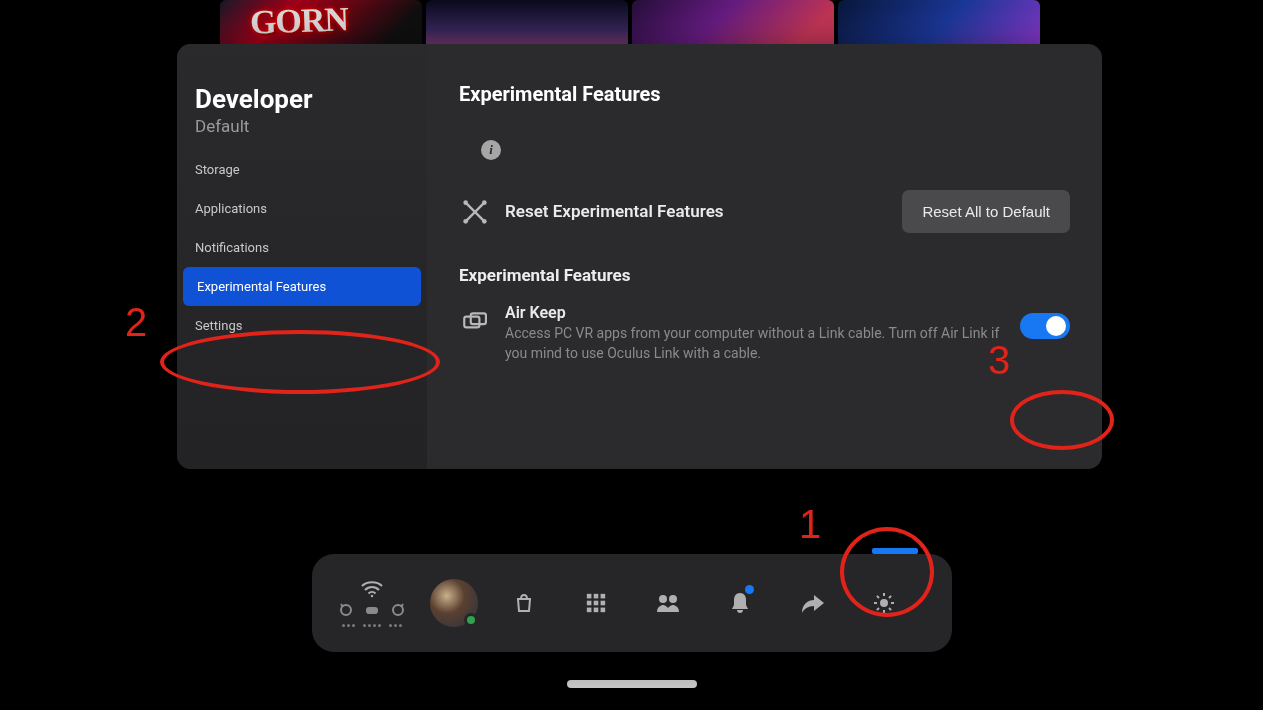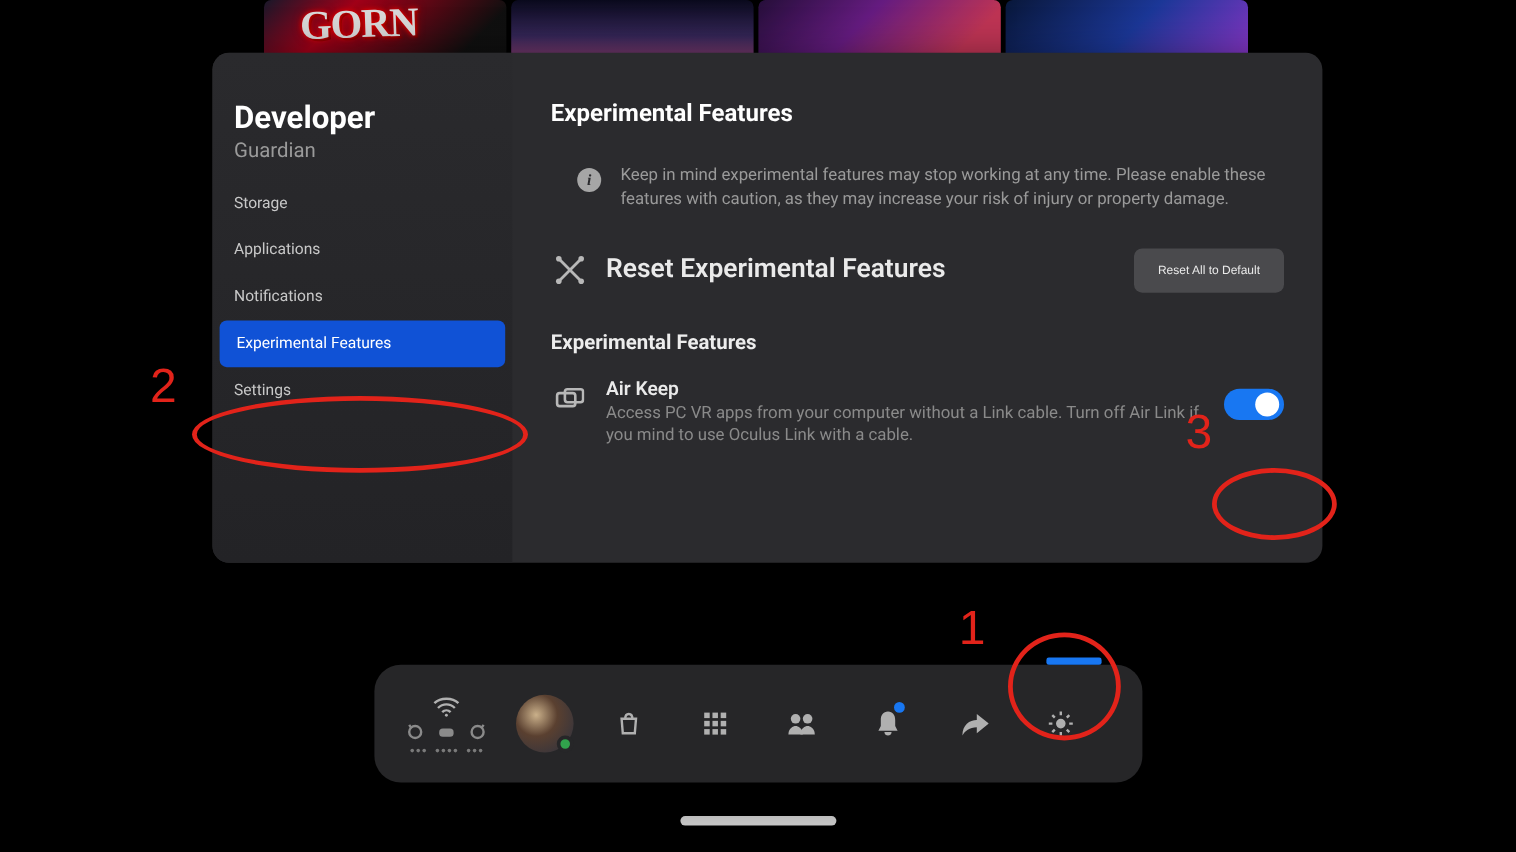--- a/index.html
+++ b/index.html
@@ -122,29 +122,29 @@
   .reset-row {
     display:flex; align-items:center; gap:16px;
     padding: 0 0 26px 0;
   }
   .reset-icon {
     width: 28px; height: 28px; flex-shrink:0;
     display:flex; align-items:center; justify-content:center;
     margin-left: 2px;
   }
   .reset-titles { flex: 1; }
-  .row-title { font-size: 22px; color:#eaeaea; font-weight:600; margin-bottom:2px; }
+  .row-title { font-size: 17px; color:#eaeaea; font-weight:600; margin-bottom:2px; }
   .row-sub { font-size: 14px; color:#8a8a8a; }
   .reset-btn {
     background: #4a4a4d;
     color: #eaeaea;
     border: none;
     border-radius: 7px;
     padding: 13px 20px;
-    font-size: 10px;
+    font-size: 15px;
     font-weight: 500;
     cursor: pointer;
   }
 
   .section-heading {
     font-size: 17px; font-weight: 700; color:#ededed;
     margin: 6px 0 18px;
   }
 
   .feature-row {
@@ -235,34 +235,33 @@
   <div class="poster p2"></div>
   <div class="poster p3"></div>
   <div class="poster p4"></div>
 </div>
 <div class="gorn-text">GORN</div>
 
 <div class="settings-panel">
 
   <div class="sidebar">
     <div class="sidebar-title">Developer</div>
-    <div class="sidebar-faded">Guardian</div>
+    <div class="sidebar-faded">Default</div>
     <div class="sidebar-item">Storage</div>
     <div class="sidebar-item">Applications</div>
     <div class="sidebar-item">Notifications</div>
     <div class="sidebar-item active">Experimental Features</div>
     <div class="sidebar-item">Settings</div>
   </div>
 
   <div class="content">
     <h1>Experimental Features</h1>
 
     <div class="warning">
       <div class="info-icon">i</div>
-      <div class="warning-text">Keep in mind experimental features may stop working at any time. Please enable these features with caution, as they may increase your risk of injury or property damage.</div>
     </div>
 
     <div class="reset-row">
       <div class="reset-icon">
         <svg viewBox="0 0 24 24" width="28" height="28" fill="none" stroke="#b8b8b8" stroke-width="2" stroke-linecap="round">
           <line x1="4" y1="4" x2="20" y2="20"></line>
           <line x1="20" y1="4" x2="4" y2="20"></line>
           <circle cx="4" cy="4" r="2" fill="#b8b8b8" stroke="none"></circle>
           <circle cx="20" cy="4" r="2" fill="#b8b8b8" stroke="none"></circle>
           <circle cx="4" cy="20" r="2" fill="#b8b8b8" stroke="none"></circle>

